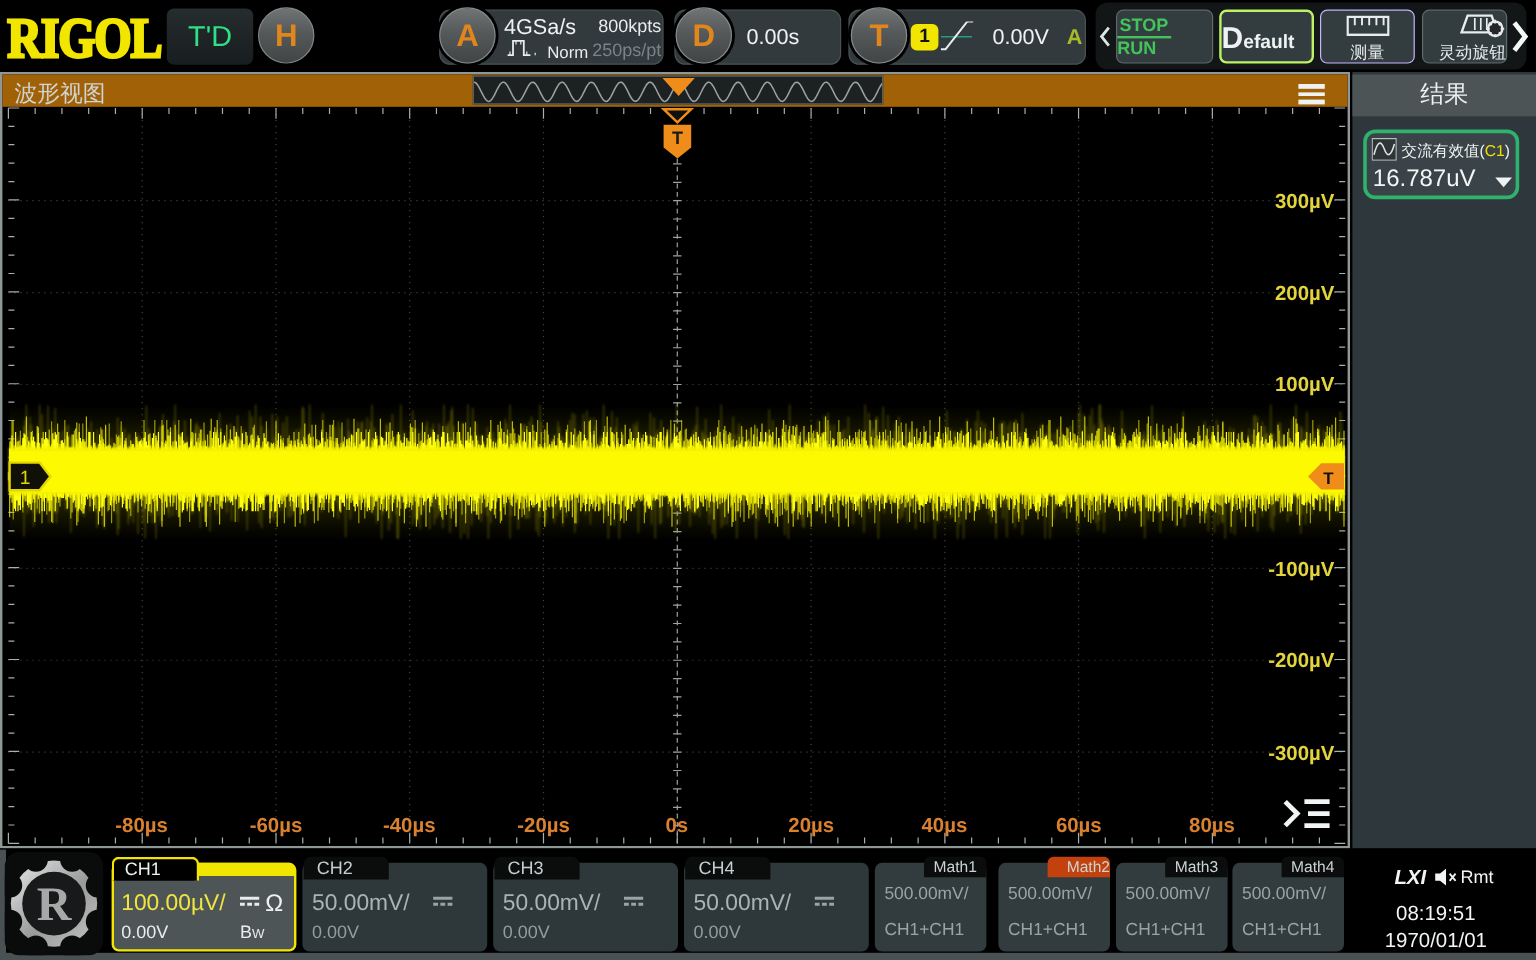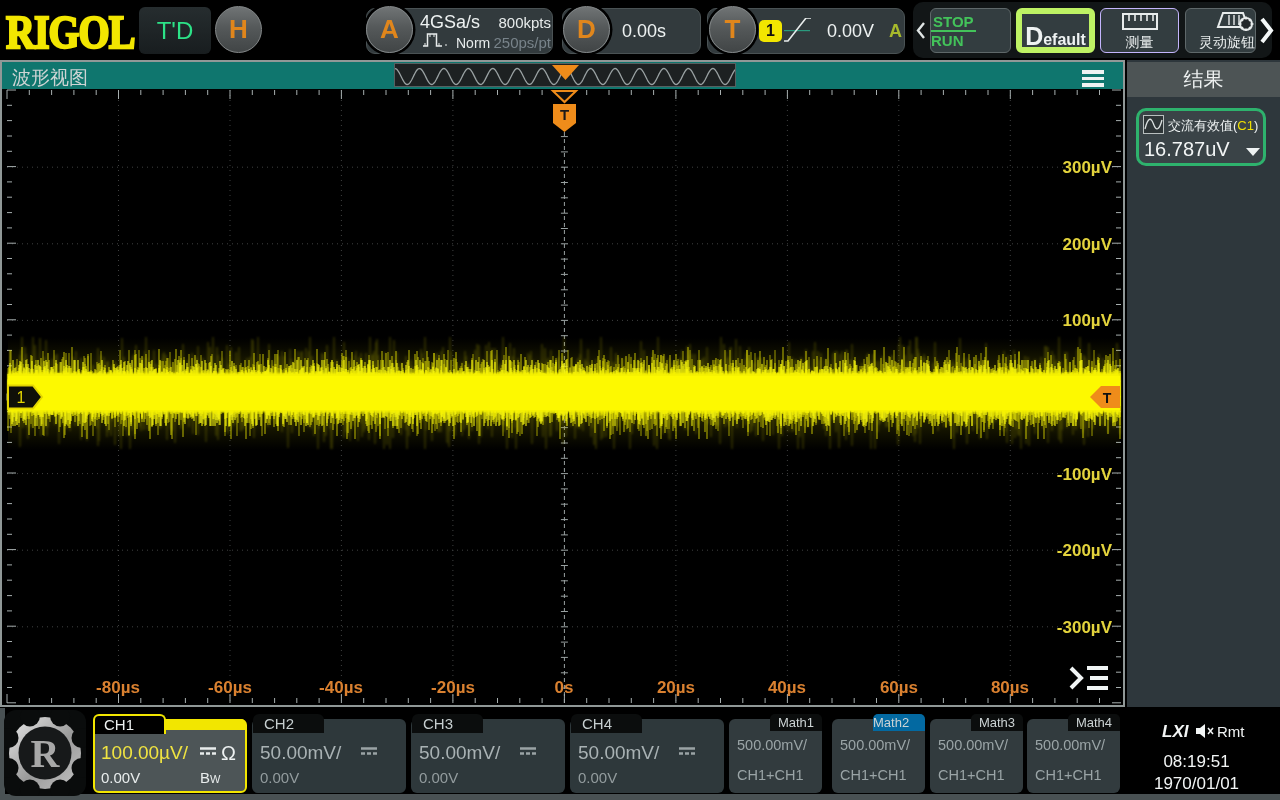--- a/index.html
+++ b/index.html
@@ -42,21 +42,21 @@
 <div style="position:absolute;left:709px;top:6px;width:47px;height:47px;border-radius:50%;background:linear-gradient(#707475,#55595a 45%,#414546);border:1px solid #85898a;box-shadow:0 0 0 2.5px #000;box-sizing:border-box;text-align:center;line-height:45px;font-size:26px;font-weight:bold;color:#e0861c">T</div>
 
   <div class="abs" style="left:913px;top:2px;width:359px;height:56px;background:#121617;border-radius:10px"></div>
   <svg class="abs" style="left:915px;top:21px" width="11" height="19">
       <path d="M9 2 L3 9.5 L9 17" stroke="#dfe4e4" stroke-width="2.4" fill="none"></path>
     </svg>
   <div class="abs" style="left:930px;top:8px;width:81px;height:45px;background:#333d40;border:1px solid #5f686a;border-radius:6px;">
     <div style="display:inline-block;margin-top:4px;color:#43c35a;font-size:15px;font-weight:bold;border-bottom:2px solid #43c35a;padding:0 2px 0px 2px">STOP</div>
     <div style="color:#43c35a;font-size:15px;font-weight:bold">RUN</div>
   </div>
-  <div class="abs" style="left:1016px;top:8px;width:79px;height:45px;background:#333d40;border:6px solid #bef264;border-radius:6px;color:#eef2f2;text-align:center;line-height:45px"><span style="font-size:25px;font-weight:bold">D</span><span style="font-size:16px;font-weight:bold">efault</span></div>
+  <div class="abs" style="left:1016px;top:8px;width:79px;height:45px;background:#333d40;border:2px solid #bef264;border-radius:6px;color:#eef2f2;line-height:45px"><span style="font-size:25px;font-weight:bold">D</span><span style="font-size:16px;font-weight:bold">efault</span></div>
   <div class="abs" style="left:1100px;top:8px;width:79px;height:45px;background:#333d40;border:1px solid #c4b5fd;border-radius:6px;text-align:center">
     <svg width="36" height="17" style="margin-top:4px">
         <rect x="1" y="1" width="34" height="15" fill="none" stroke="#e8ecec" stroke-width="2"></rect>
         <path d="M7 2v6M13 2v6M19 2v6M25 2v6M31 2v6" stroke="#e8ecec" stroke-width="1.6"></path>
       </svg>
     <div style="color:#e8ecec;font-size:14px;margin-top:0px">测量</div>
   </div>
   <div class="abs" style="left:1185px;top:8px;width:71px;height:45px;background:#333d40;border:1px solid #5f686a;border-radius:6px;text-align:right">
     <svg width="40" height="20" style="margin-top:2px">
         <path d="M8 2 L28 2 L33 16 L3 16 Z" fill="none" stroke="#e8ecec" stroke-width="2"></path>
@@ -65,21 +65,21 @@
         <path d="M31 5.5v3M31 17.5v3M23.5 13h3M35.5 13h3M26 8l2 2M36 18l-2-2M26 18l2-2M36 8l-2 2" stroke="#e8ecec" stroke-width="1.6"></path>
       </svg>
     <div style="color:#e8ecec;font-size:14px;margin-top:-1px">灵动旋钮</div>
   </div>
   <svg class="abs" style="left:1259px;top:17px" width="15" height="27">
       <path d="M3 2 L12 13.5 L3 25" stroke="#f4f8f8" stroke-width="4" fill="none"></path>
     </svg>
 </div>
 
 <div class="abs" style="left:0;top:60px;width:1125px;height:647px;border:2px solid #909897;background:#000">
-  <div class="abs" style="left:0;top:0;width:1121px;height:27px;background:#0f766e">
+  <div class="abs" style="left:0;top:0;width:1121px;height:27px;background:#a16207">
     <div class="abs" style="left:10px;top:3px;color:#ced4d4;font-size:19px">波形视图</div>
   </div>
 </div>
 
 <div class="abs" style="left:394px;top:63px;width:342px;height:24px;background:#1d2122;border:1px solid #566061">
   <svg width="340" height="22" style="position:absolute;left:0;top:0">
     <polyline points="0,4.5 1,4.8 2,5.5 3,6.8 4,8.4 5,10.2 6,12.3 7,14.3 8,16.2 9,17.9 10,19.2 11,20.1 12,20.5 13,20.3 14,19.7 15,18.6 16,17.0 17,15.2 18,13.2 19,11.1 20,9.2 21,7.4 22,6.0 23,5.0 24,4.6 25,4.6 26,5.1 27,6.2 28,7.6 29,9.4 30,11.3 31,13.4 32,15.4 33,17.2 34,18.7 35,19.8 36,20.4 37,20.5 38,20.0 39,19.1 40,17.8 41,16.0 42,14.1 43,12.1 44,10.0 45,8.2 46,6.6 47,5.4 48,4.7 49,4.5 50,4.8 51,5.6 52,6.9 53,8.5 54,10.4 55,12.5 56,14.5 57,16.4 58,18.1 59,19.3 60,20.2 61,20.5 62,20.3 63,19.6 64,18.4 65,16.9 66,15.0 67,13.0 68,10.9 69,9.0 70,7.3 71,5.9 72,5.0 73,4.5 74,4.6 75,5.2 76,6.3 77,7.8 78,9.6 79,11.6 80,13.6 81,15.6 82,17.4 83,18.8 84,19.9 85,20.4 86,20.5 87,20.0 88,19.0 89,17.6 90,15.9 91,13.9 92,11.9 93,9.9 94,8.0 95,6.5 96,5.3 97,4.7 98,4.5 99,4.9 100,5.7 101,7.1 102,8.7 103,10.6 104,12.7 105,14.7 106,16.6 107,18.2 108,19.4 109,20.2 110,20.5 111,20.3 112,19.5 113,18.3 114,16.7 115,14.8 116,12.8 117,10.7 118,8.8 119,7.1 120,5.8 121,4.9 122,4.5 123,4.6 124,5.3 125,6.4 126,7.9 127,9.8 128,11.8 129,13.8 130,15.8 131,17.5 132,18.9 133,19.9 134,20.4 135,20.4 136,19.9 137,18.9 138,17.4 139,15.7 140,13.7 141,11.7 142,9.7 143,7.9 144,6.3 145,5.3 146,4.6 147,4.5 148,4.9 149,5.9 150,7.2 151,8.9 152,10.8 153,12.9 154,14.9 155,16.8 156,18.3 157,19.5 158,20.3 159,20.5 160,20.2 161,19.4 162,18.1 163,16.5 164,14.6 165,12.6 166,10.5 167,8.6 168,7.0 169,5.7 170,4.8 171,4.5 172,4.7 173,5.4 174,6.6 175,8.1 176,9.9 177,12.0 178,14.0 179,16.0 180,17.7 181,19.1 182,20.0 183,20.5 184,20.4 185,19.8 186,18.7 187,17.3 188,15.5 189,13.5 190,11.4 191,9.5 192,7.7 193,6.2 194,5.2 195,4.6 196,4.5 197,5.0 198,6.0 199,7.4 200,9.1 201,11.0 202,13.1 203,15.1 204,16.9 205,18.5 206,19.6 207,20.3 208,20.5 209,20.1 210,19.3 211,18.0 212,16.3 213,14.4 214,12.4 215,10.3 216,8.5 217,6.8 218,5.6 219,4.8 220,4.5 221,4.7 222,5.5 223,6.7 224,8.3 225,10.1 226,12.2 227,14.2 228,16.1 229,17.8 230,19.2 231,20.1 232,20.5 233,20.4 234,19.7 235,18.6 236,17.1 237,15.3 238,13.3 239,11.2 240,9.3 241,7.5 242,6.1 243,5.1 244,4.6 245,4.6 246,5.1 247,6.1 248,7.5 249,9.3 250,11.2 251,13.3 252,15.3 253,17.1 254,18.6 255,19.7 256,20.4 257,20.5 258,20.1 259,19.2 260,17.8 261,16.1 262,14.2 263,12.2 264,10.1 265,8.3 266,6.7 267,5.5 268,4.7 269,4.5 270,4.8 271,5.6 272,6.8 273,8.5 274,10.3 275,12.4 276,14.4 277,16.3 278,18.0 279,19.3 280,20.1 281,20.5 282,20.3 283,19.6 284,18.5 285,16.9 286,15.1 287,13.1 288,11.0 289,9.1 290,7.4 291,6.0 292,5.0 293,4.5 294,4.6 295,5.2 296,6.2 297,7.7 298,9.5 299,11.4 300,13.5 301,15.5 302,17.3 303,18.7 304,19.8 305,20.4 306,20.5 307,20.0 308,19.1 309,17.7 310,16.0 311,14.0 312,12.0 313,9.9 314,8.1 315,6.6 316,5.4 317,4.7 318,4.5 319,4.8 320,5.7 321,7.0 322,8.6 323,10.5 324,12.6 325,14.6 326,16.5 327,18.1 328,19.4 329,20.2 330,20.5 331,20.3 332,19.5 333,18.3 334,16.8 335,14.9 336,12.9 337,10.8 338,8.9 339,7.2 340,5.9 341,4.9 342,4.5" fill="none" stroke="#99a1a2" stroke-width="1.3"></polyline>
     <polygon points="157,1 184,1 170.5,16" fill="#ef8c1a"></polygon>
   </svg>
 </div>
@@ -230,21 +230,21 @@
 <div style="position:absolute;left:578px;top:742px;color:#a9b2b4;font-size:19px">50.00mV/</div>
 <svg width="18" height="10" style="position:absolute;left:678px;top:746px">
     <path d="M1 2.5H17M1 7.5h4M7 7.5h4M13 7.5h4" stroke="#9aa3a5" stroke-width="2.4" fill="none"></path>
   </svg>
 <div style="position:absolute;left:578px;top:769px;color:#939c9e;font-size:15px">0.00V</div>
 <div style="position:absolute;left:729px;top:719px;width:93px;height:74px;background:#323b3e;border-radius:6px"></div>
 <div style="position:absolute;left:770px;top:714px;width:52px;height:17px;background:#0b0d0d;border-radius:5px 5px 0 0;color:#ccd3d4;font-size:13px;line-height:17px;text-align:center">Math1</div>
 <div style="position:absolute;left:737px;top:737px;color:#9aa4a6;font-size:14.5px">500.00mV/</div>
 <div style="position:absolute;left:737px;top:767px;color:#9aa4a6;font-size:14.5px">CH1+CH1</div>
 <div style="position:absolute;left:832px;top:719px;width:93px;height:74px;background:#323b3e;border-radius:6px"></div>
-<div style="position:absolute;left:873px;top:714px;width:52px;height:17px;background:#0369a1;border-radius:5px 5px 0 0;color:#ccd3d4;font-size:13px;line-height:17px;text-align:left">Math2</div>
+<div style="position:absolute;left:873px;top:714px;width:52px;height:17px;background:#c2410c;border-radius:5px 5px 0 0;color:#ccd3d4;font-size:13px;line-height:17px;text-align:right">Math2</div>
 <div style="position:absolute;left:840px;top:737px;color:#9aa4a6;font-size:14.5px">500.00mV/</div>
 <div style="position:absolute;left:840px;top:767px;color:#9aa4a6;font-size:14.5px">CH1+CH1</div>
 <div style="position:absolute;left:930px;top:719px;width:93px;height:74px;background:#323b3e;border-radius:6px"></div>
 <div style="position:absolute;left:971px;top:714px;width:52px;height:17px;background:#0b0d0d;border-radius:5px 5px 0 0;color:#ccd3d4;font-size:13px;line-height:17px;text-align:center">Math3</div>
 <div style="position:absolute;left:938px;top:737px;color:#9aa4a6;font-size:14.5px">500.00mV/</div>
 <div style="position:absolute;left:938px;top:767px;color:#9aa4a6;font-size:14.5px">CH1+CH1</div>
 <div style="position:absolute;left:1027px;top:719px;width:93px;height:74px;background:#323b3e;border-radius:6px"></div>
 <div style="position:absolute;left:1068px;top:714px;width:52px;height:17px;background:#0b0d0d;border-radius:5px 5px 0 0;color:#ccd3d4;font-size:13px;line-height:17px;text-align:center">Math4</div>
 <div style="position:absolute;left:1035px;top:737px;color:#9aa4a6;font-size:14.5px">500.00mV/</div>
 <div style="position:absolute;left:1035px;top:767px;color:#9aa4a6;font-size:14.5px">CH1+CH1</div>

